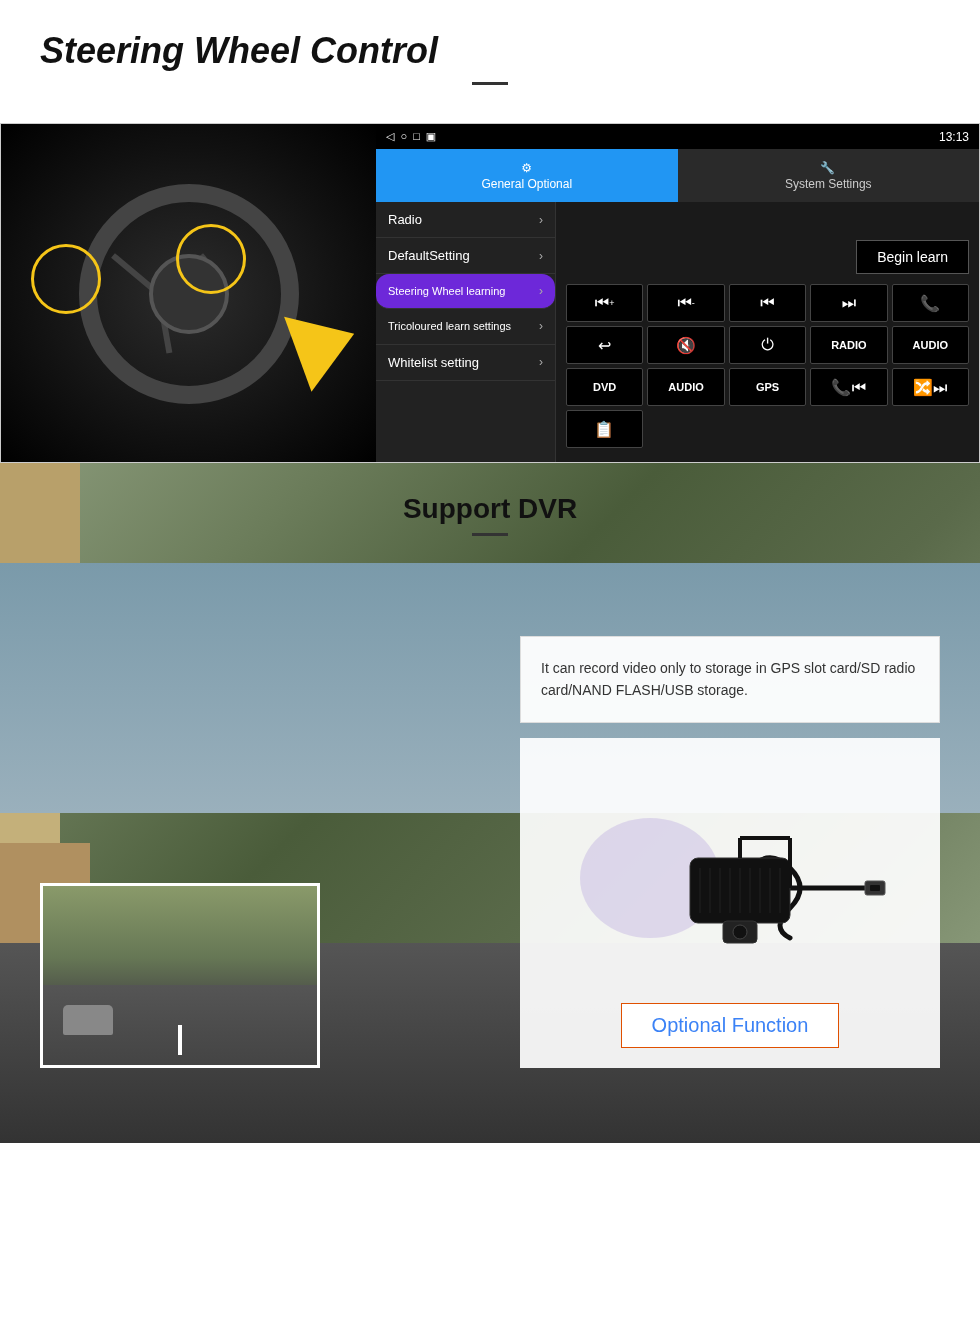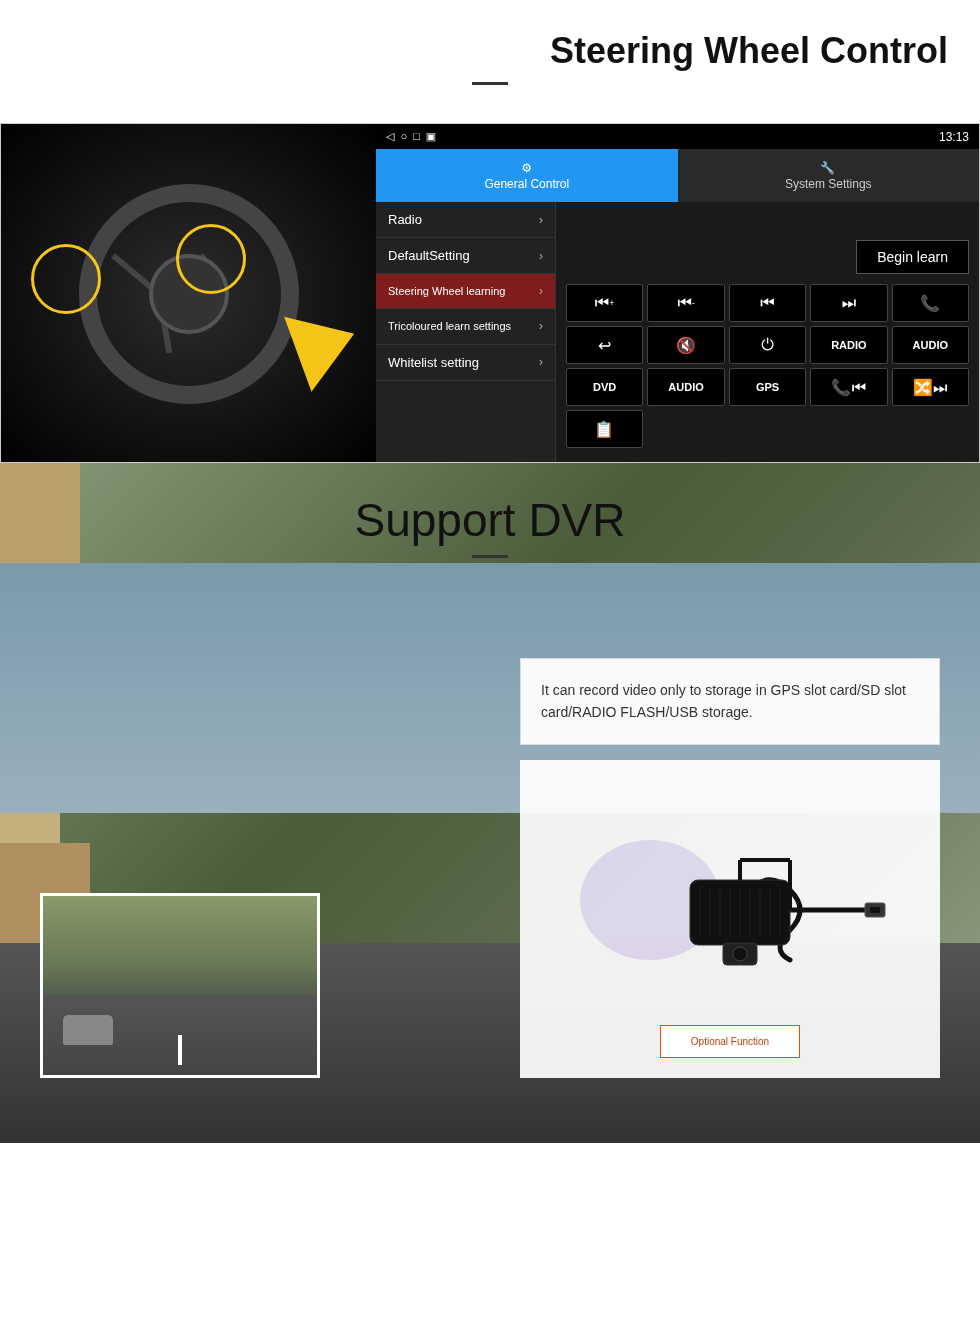--- a/index.html
+++ b/index.html
@@ -6,22 +6,23 @@
     body {
       width: 980px;
       min-height: 1335px;
       font-family: Arial, sans-serif;
       background: #fff;
       overflow-x: hidden;
     }
 
     
     .section-steering {
-      padding: 30px 32px 20px;
-      text-align: right;
+      padding: 30px 40px 20px;
+      text-align: left;
+      font-style: italic;
     }
     .section-steering h1 {
       font-size: 36px;
       font-weight: 900;
       color: #111;
       margin-bottom: 10px;
     }
     .section-steering .divider {
       width: 36px;
       height: 3px;
@@ -179,21 +180,22 @@
       padding: 10px 12px;
       font-size: 13px;
       color: #fff;
       border-bottom: 1px solid #333;
       display: flex;
       justify-content: space-between;
       align-items: center;
       cursor: pointer;
     }
     .menu-item.active {
-      background: #7f1d1d;
+      background: #6d28d9;
+      border-radius: 13px;
     }
     .menu-item .chevron { color: #aaa; font-size: 12px; }
     .menu-item-small { font-size: 11px; line-height: 1.3; }
 
     .menu-content {
       flex: 1;
       background: #1a1a1a;
       padding: 10px;
       margin-top: 28px;
     }
@@ -239,22 +241,22 @@
       position: relative;
       min-height: 680px;
     }
     .dvr-header {
       text-align: center;
       padding: 30px 0 20px;
       position: relative;
       z-index: 2;
     }
     .dvr-header h2 {
-      font-size: 46px;
-      font-weight: 400;
+      font-size: 28px;
+      font-weight: 700;
       color: #111;
       margin-bottom: 8px;
     }
     .dvr-header .divider {
       width: 36px;
       height: 3px;
       background: #333;
       margin: 0 auto;
     }
 
@@ -382,23 +384,23 @@
       display: flex;
       flex-direction: column;
       align-items: center;
       min-height: 200px;
       position: relative;
     }
 
     .optional-btn {
       display: inline-block;
       border: 1px solid #e05000;
-      color: #c2410c;
+      color: #3b82f6;
       padding: 10px 30px;
-      font-size: 10px;
+      font-size: 20px;
       cursor: pointer;
       background: #fff;
       margin-top: 15px;
       text-align: center;
     }
   </style>
 </head>
 <body>
 
 <div class="section-steering">
@@ -429,21 +431,21 @@
         <span>○</span>
         <span>□</span>
         <span>▣</span>
       </div>
       <div class="statusbar-right">13:13</div>
     </div>
 
     <div class="android-tabs">
       <div class="tab-general">
         <span>⚙</span>
-        <span>General Control</span>
+        <span>General Optional</span>
       </div>
       <div class="tab-system">
         <span>🔧</span>
         <span>System Settings</span>
       </div>
     </div>
 
     <div class="android-menu">
       <div class="menu-list">
         <div class="menu-item">
@@ -531,21 +533,21 @@
           <div class="thumb-road"></div>
           <div class="thumb-line"></div>
           <div class="thumb-car"></div>
         </div>
       </div>
     </div>
 
     <div class="dvr-right">
 
       <div class="dvr-info-card">
-        <div class="dvr-info-body">It can record video only to storage in GPS slot card/SD slot card/RADIO FLASH/USB storage.</div>
+        <div class="dvr-info-body">It can record video only to storage in GPS slot card/SD radio card/NAND FLASH/USB storage.</div>
       </div>
 
       <div class="dvr-camera-area">
         <div style="position:relative; width:100%; display:flex; justify-content:center; padding:20px 0;">
 
           <svg width="320" height="190" viewBox="0 0 320 190">
 
             <ellipse cx="80" cy="100" rx="70" ry="60" fill="rgba(180,160,220,0.35)"></ellipse>
 
             <path d="M180 140 Q160 110 180 90 Q200 70 220 90 Q240 110 220 130 Q200 150 220 160" stroke="#111" stroke-width="5" fill="none" stroke-linecap="round"></path>

